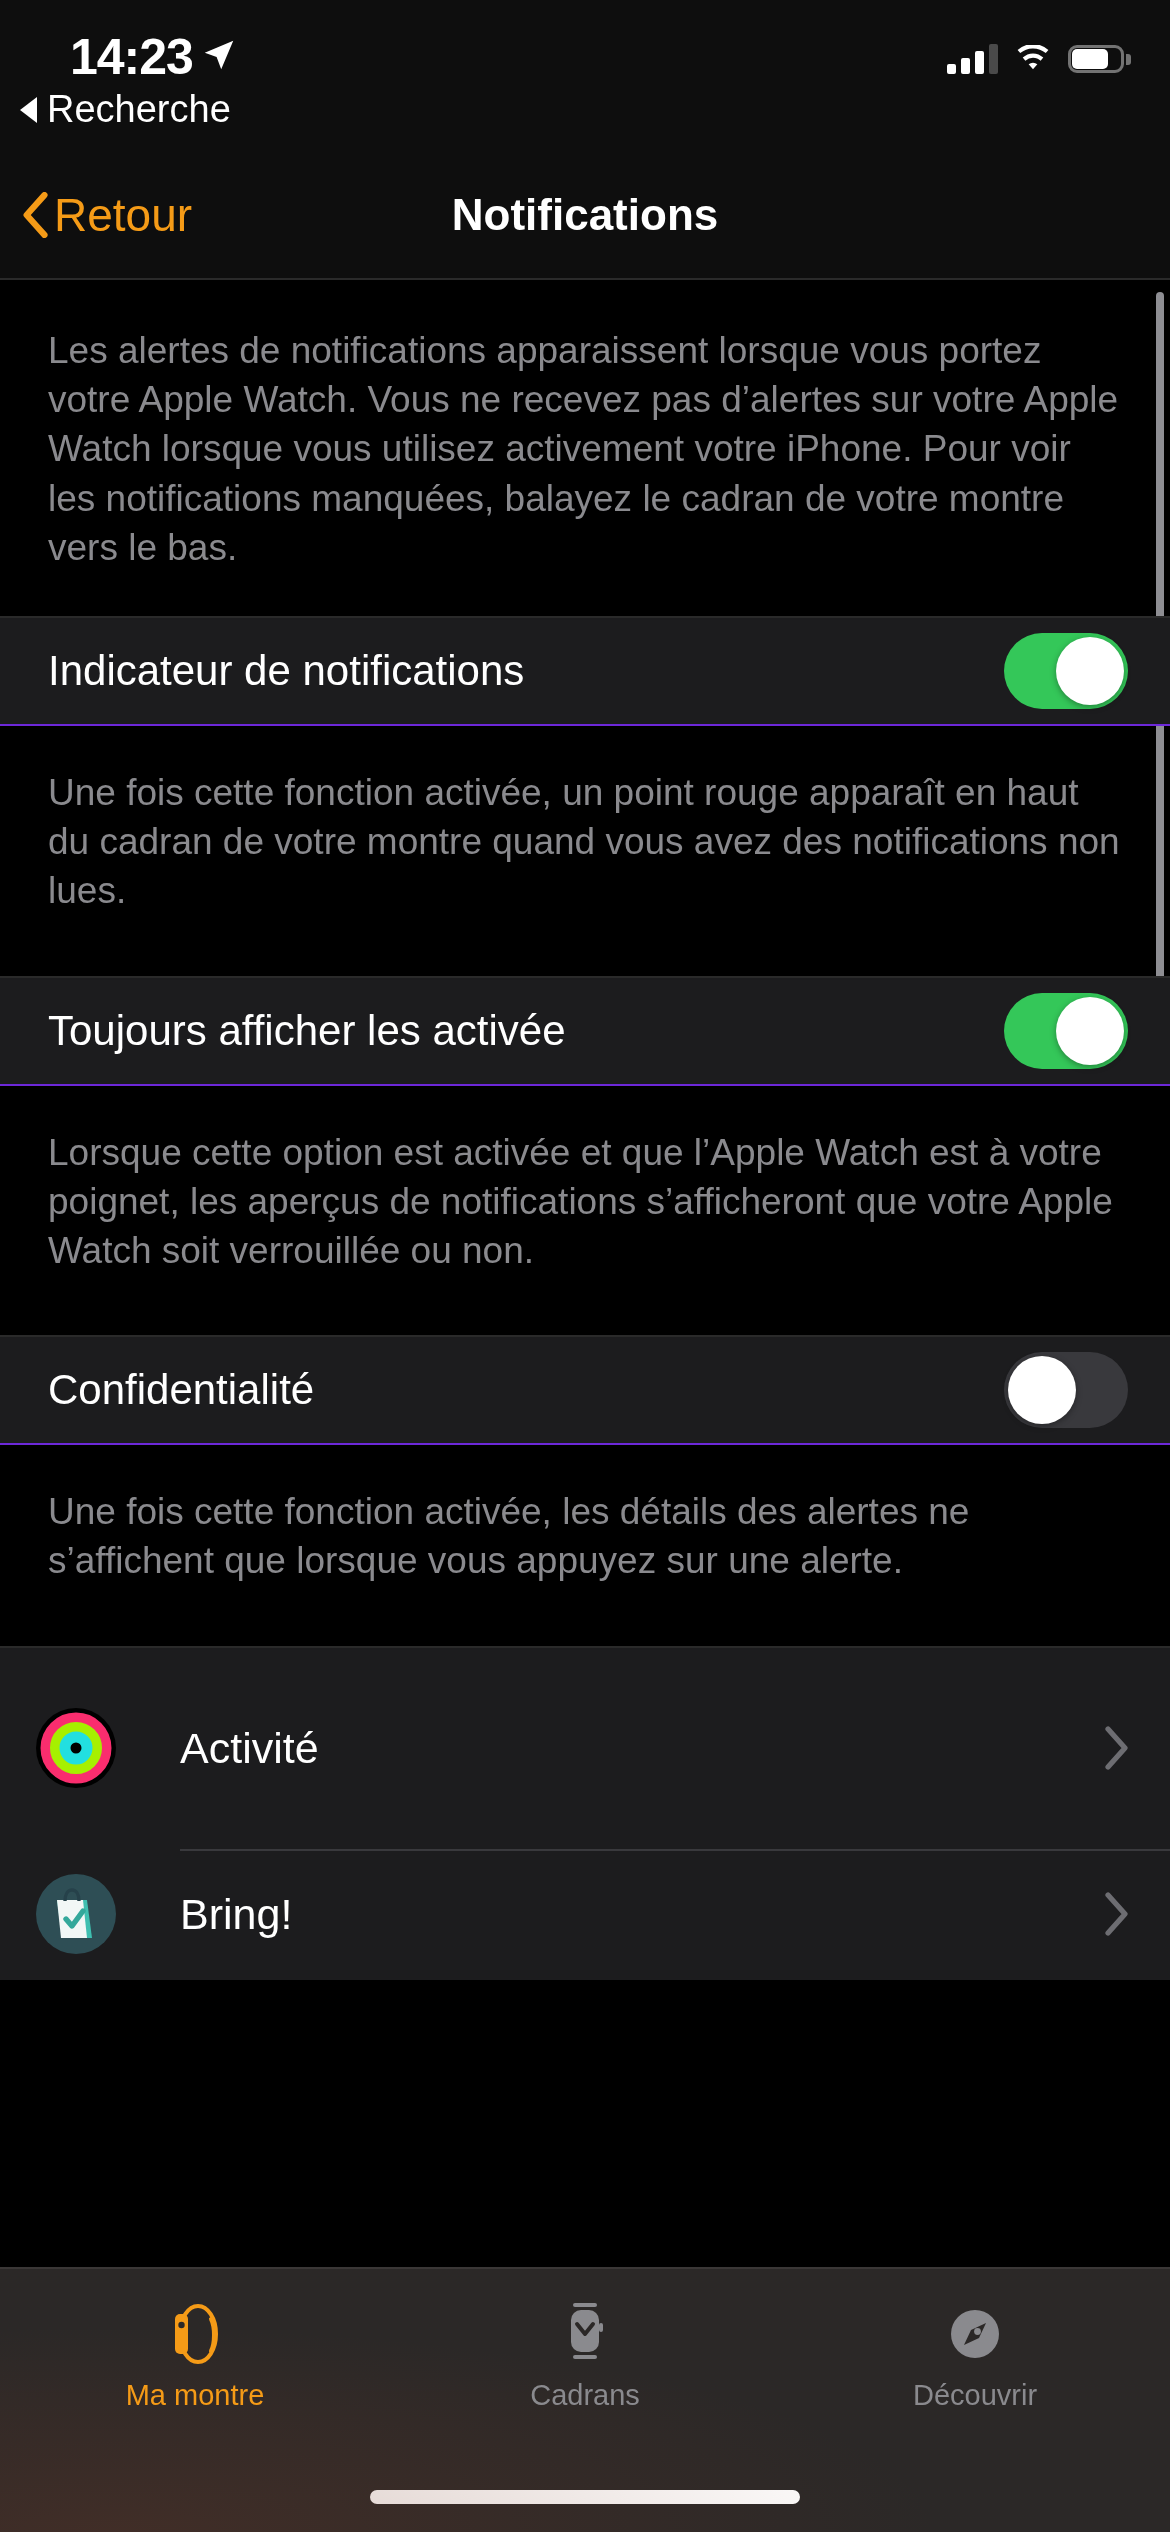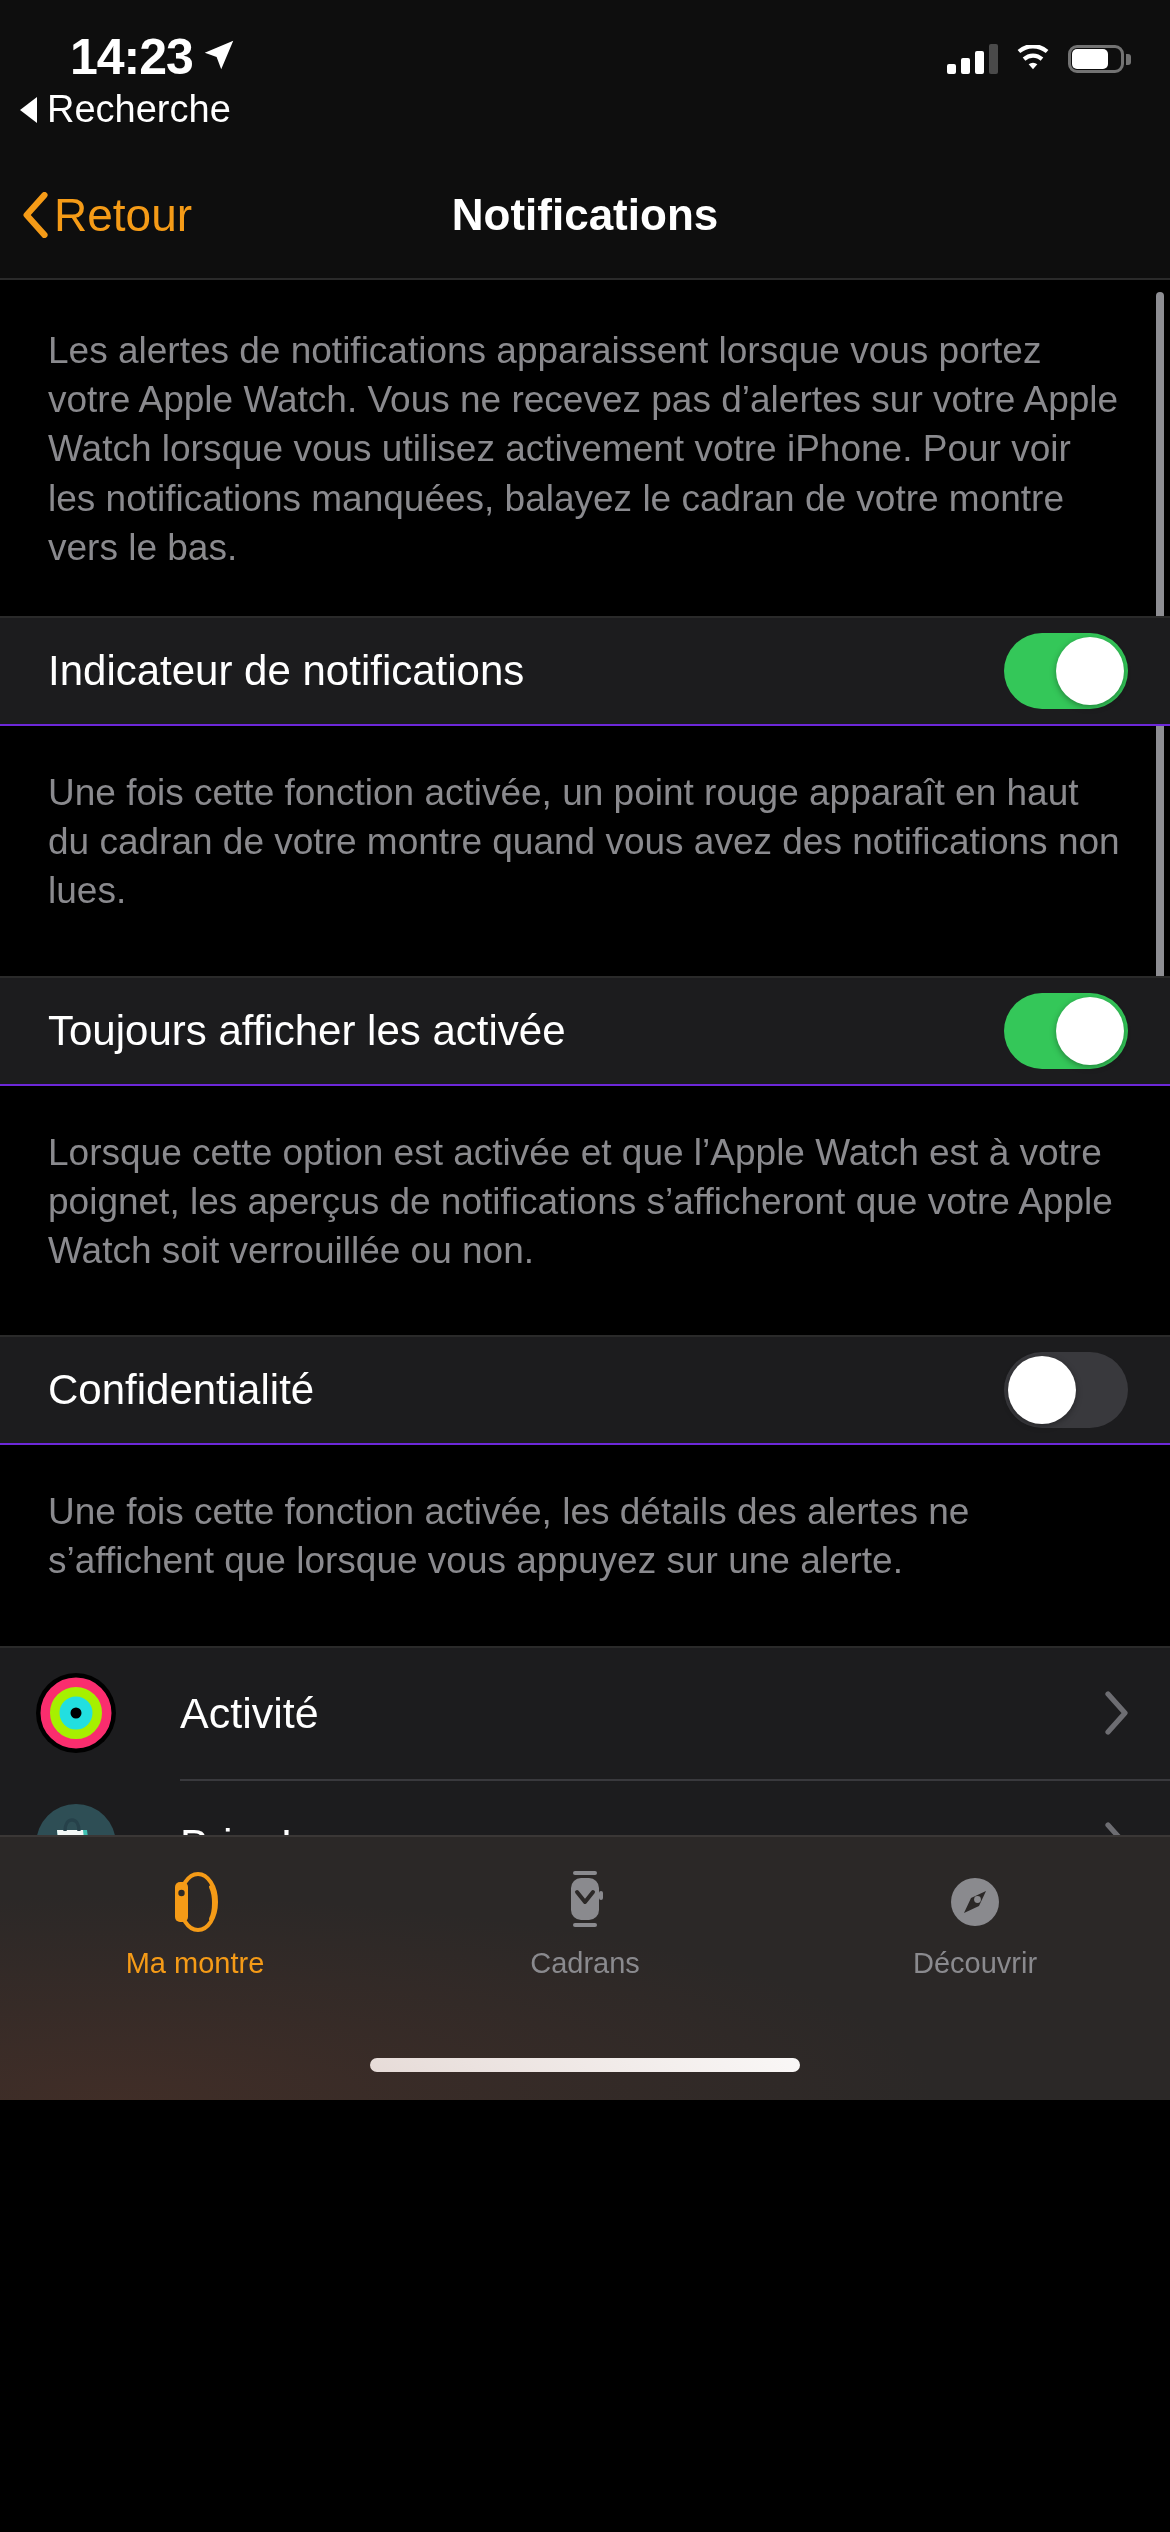--- a/index.html
+++ b/index.html
@@ -3,21 +3,21 @@
 <meta charset="utf-8">
 <style>
   * { margin:0; padding:0; box-sizing:border-box; }
   html, body {
     width:1170px; height:2532px;
     background:#000;
     font-family:"Liberation Sans", sans-serif;
     -webkit-font-smoothing:antialiased;
     overflow:hidden;
   }
-  .phone { position:relative; width:1170px; height:2100px; background:#000; }
+  .phone { position:relative; width:1170px; height:2532px; background:#000; }
 
   
   .statusbar {
     position:absolute; top:0; left:0; width:1170px; height:150px;
     background:#0e0e0e;
   }
   .sb-time {
     position:absolute; left:70px; top:28px;
     font-size:50px; font-weight:700; color:#fff; letter-spacing:-1px;
   }
@@ -111,21 +111,21 @@
     border-radius:50%; background:#fff;
     box-shadow:0 2px 6px rgba(0,0,0,.35);
   }
   .switch.on  .knob { left:52px; }
   .switch.off .knob { left:4px; }
 
   
   .applist { background:#1C1C1E; border-top:2px solid #2a2a2a; }
   .app-row {
     position:relative; display:flex; align-items:center;
-    height:131px; padding-left:36px; padding-right:40px;
+    height:131px; padding-left:36px; padding-right:40px;margin-top:35px;
   }
   .app-row + .app-row::before {
     content:""; position:absolute; top:0; left:180px; right:0;
     height:2px; background:#39393D;
   }
   .app-icon { width:80px; height:80px; flex:none; border-radius:50%; position:relative; overflow:hidden; }
   .app-name { color:#fff; font-size:43px; margin-left:64px; flex:1; }
   .chev-r { width:26px; height:44px; flex:none; }
 
   

